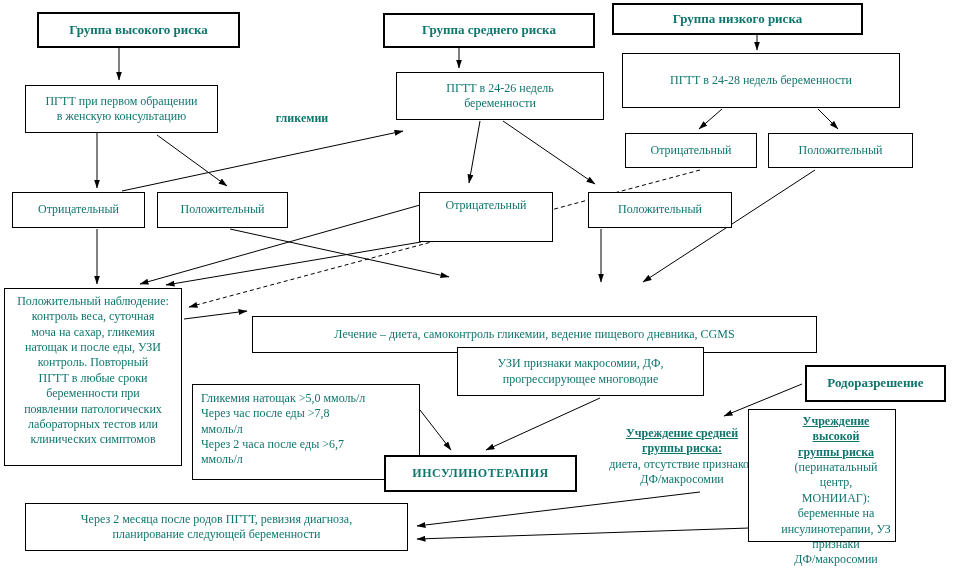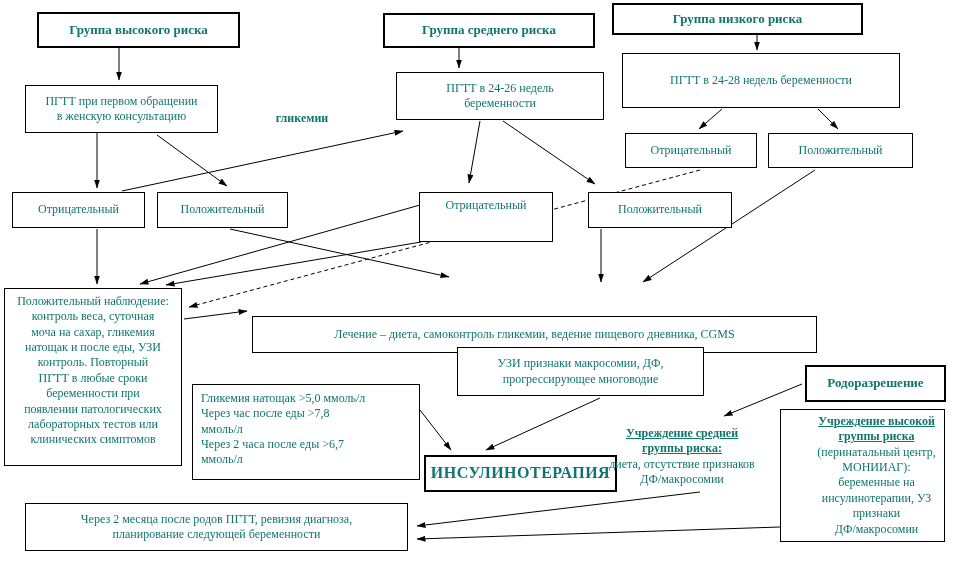--- a/index.html
+++ b/index.html
@@ -15,21 +15,21 @@
     text-align:center;font-size:12px;line-height:1.28;
     white-space:pre-line;padding:2px 4px;
   }
   .b2{border-width:2px;}
   .bold{font-weight:bold;}
   .noborder{border:none;background:transparent;}
   .leftalign{justify-content:flex-start;align-items:flex-start;text-align:left;padding:6px 6px 4px 8px;margin-top:37px;}
   .topalign{align-items:flex-start;padding-top:5px;}
   .stack{flex-direction:column;justify-content:flex-start;}
   .u{text-decoration:underline;font-weight:bold;white-space:pre-line;}
-  .big{font-size:16px;letter-spacing:0.5px;margin-left:40px;}
+  .big{font-size:12px;letter-spacing:0.5px;}
   .mid{font-size:13px;}
 </style>
 </head>
 <body>
 
 <div id="canvas">
 
   <svg id="arrows" width="962" height="578" viewBox="0 0 962 578">
     <defs>
       <marker id="ah" markerWidth="11" markerHeight="9" refX="8.5" refY="3" orient="auto" markerUnits="userSpaceOnUse">
@@ -120,21 +120,21 @@
 
   <div class="node bold big b2" style="left:384px;top:455px;width:193px;height:37px;">ИНСУЛИНОТЕРАПИЯ</div>
 
   <div class="node noborder stack" style="left:592px;top:424px;width:180px;height:68px;">
     <span class="u">Учреждение средней
 группы риска:</span>
     <span>диета, отсутствие признаков
 ДФ/макросомии</span>
   </div>
 
-  <div class="node stack" style="left:780px;top:409px;width:165px;height:133px;padding-top:4px;padding-left:32px;">
+  <div class="node stack" style="left:748px;top:409px;width:148px;height:133px;padding-top:4px;padding-left:32px;">
     <span class="u">Учреждение высокой
 группы риска</span>
     <span>(перинатальный центр,
 МОНИИАГ):
 беременные на
 инсулинотерапии,  УЗ
 признаки
 ДФ/макросомии</span>
   </div>
 

